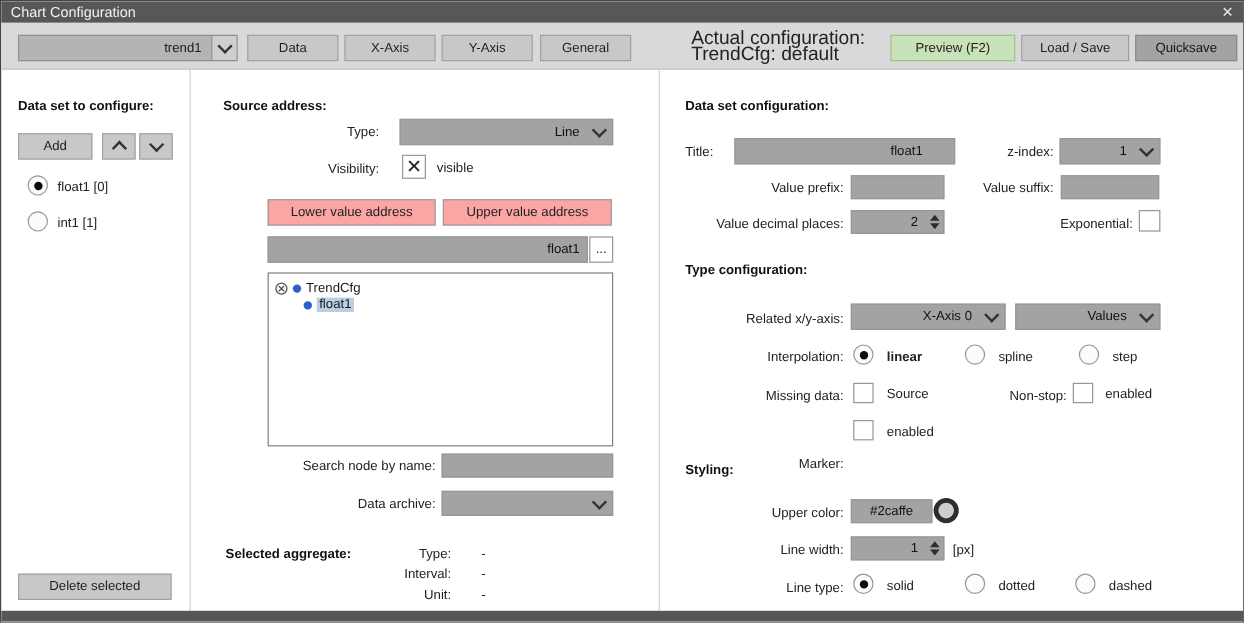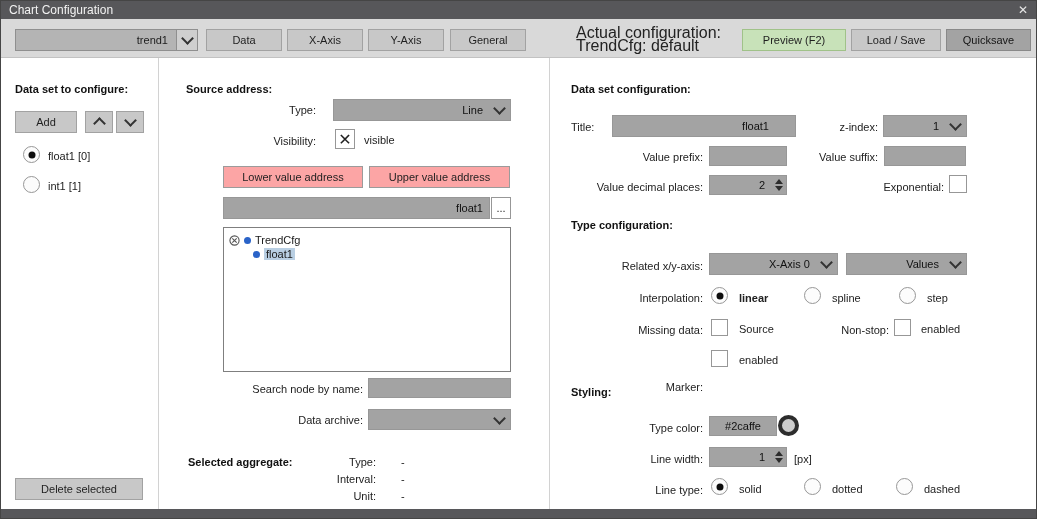--- a/index.html
+++ b/index.html
@@ -248,21 +248,21 @@
   <span class="lbl right" style="left:815px; top:323px; width:73px;">Non-stop:</span>
   <span class="checkbox" style="left:893px; top:318px; width:17px; height:17px;"></span>
   <span class="lbl" style="left:920px; top:322px;">enabled</span>
 
   <span class="lbl right" style="left:585px; top:364px; width:117px;margin-top:16px;">Marker:</span>
   <span class="checkbox" style="left:710px; top:349px; width:17px; height:17px;"></span>
   <span class="lbl" style="left:738px; top:353px;">enabled</span>
 
   <div class="heading" style="left:570px; top:385px;">Styling:</div>
 
-  <span class="lbl right" style="left:585px; top:421px; width:117px;">Type color:</span>
+  <span class="lbl right" style="left:585px; top:421px; width:117px;">Upper color:</span>
   <div class="field" style="left:708px; top:415px; width:68px; height:20px;">
     <span class="val c">#2caffe</span>
   </div>
   <span class="colorring" style="left:777px; top:414px;"></span>
 
   <span class="lbl right" style="left:585px; top:452px; width:117px;">Line width:</span>
   <div class="field" style="left:708px; top:446px; width:78px; height:20px;">
     <span class="val r">1</span>
     <span class="spin">
         <span class="tri up"></span>

